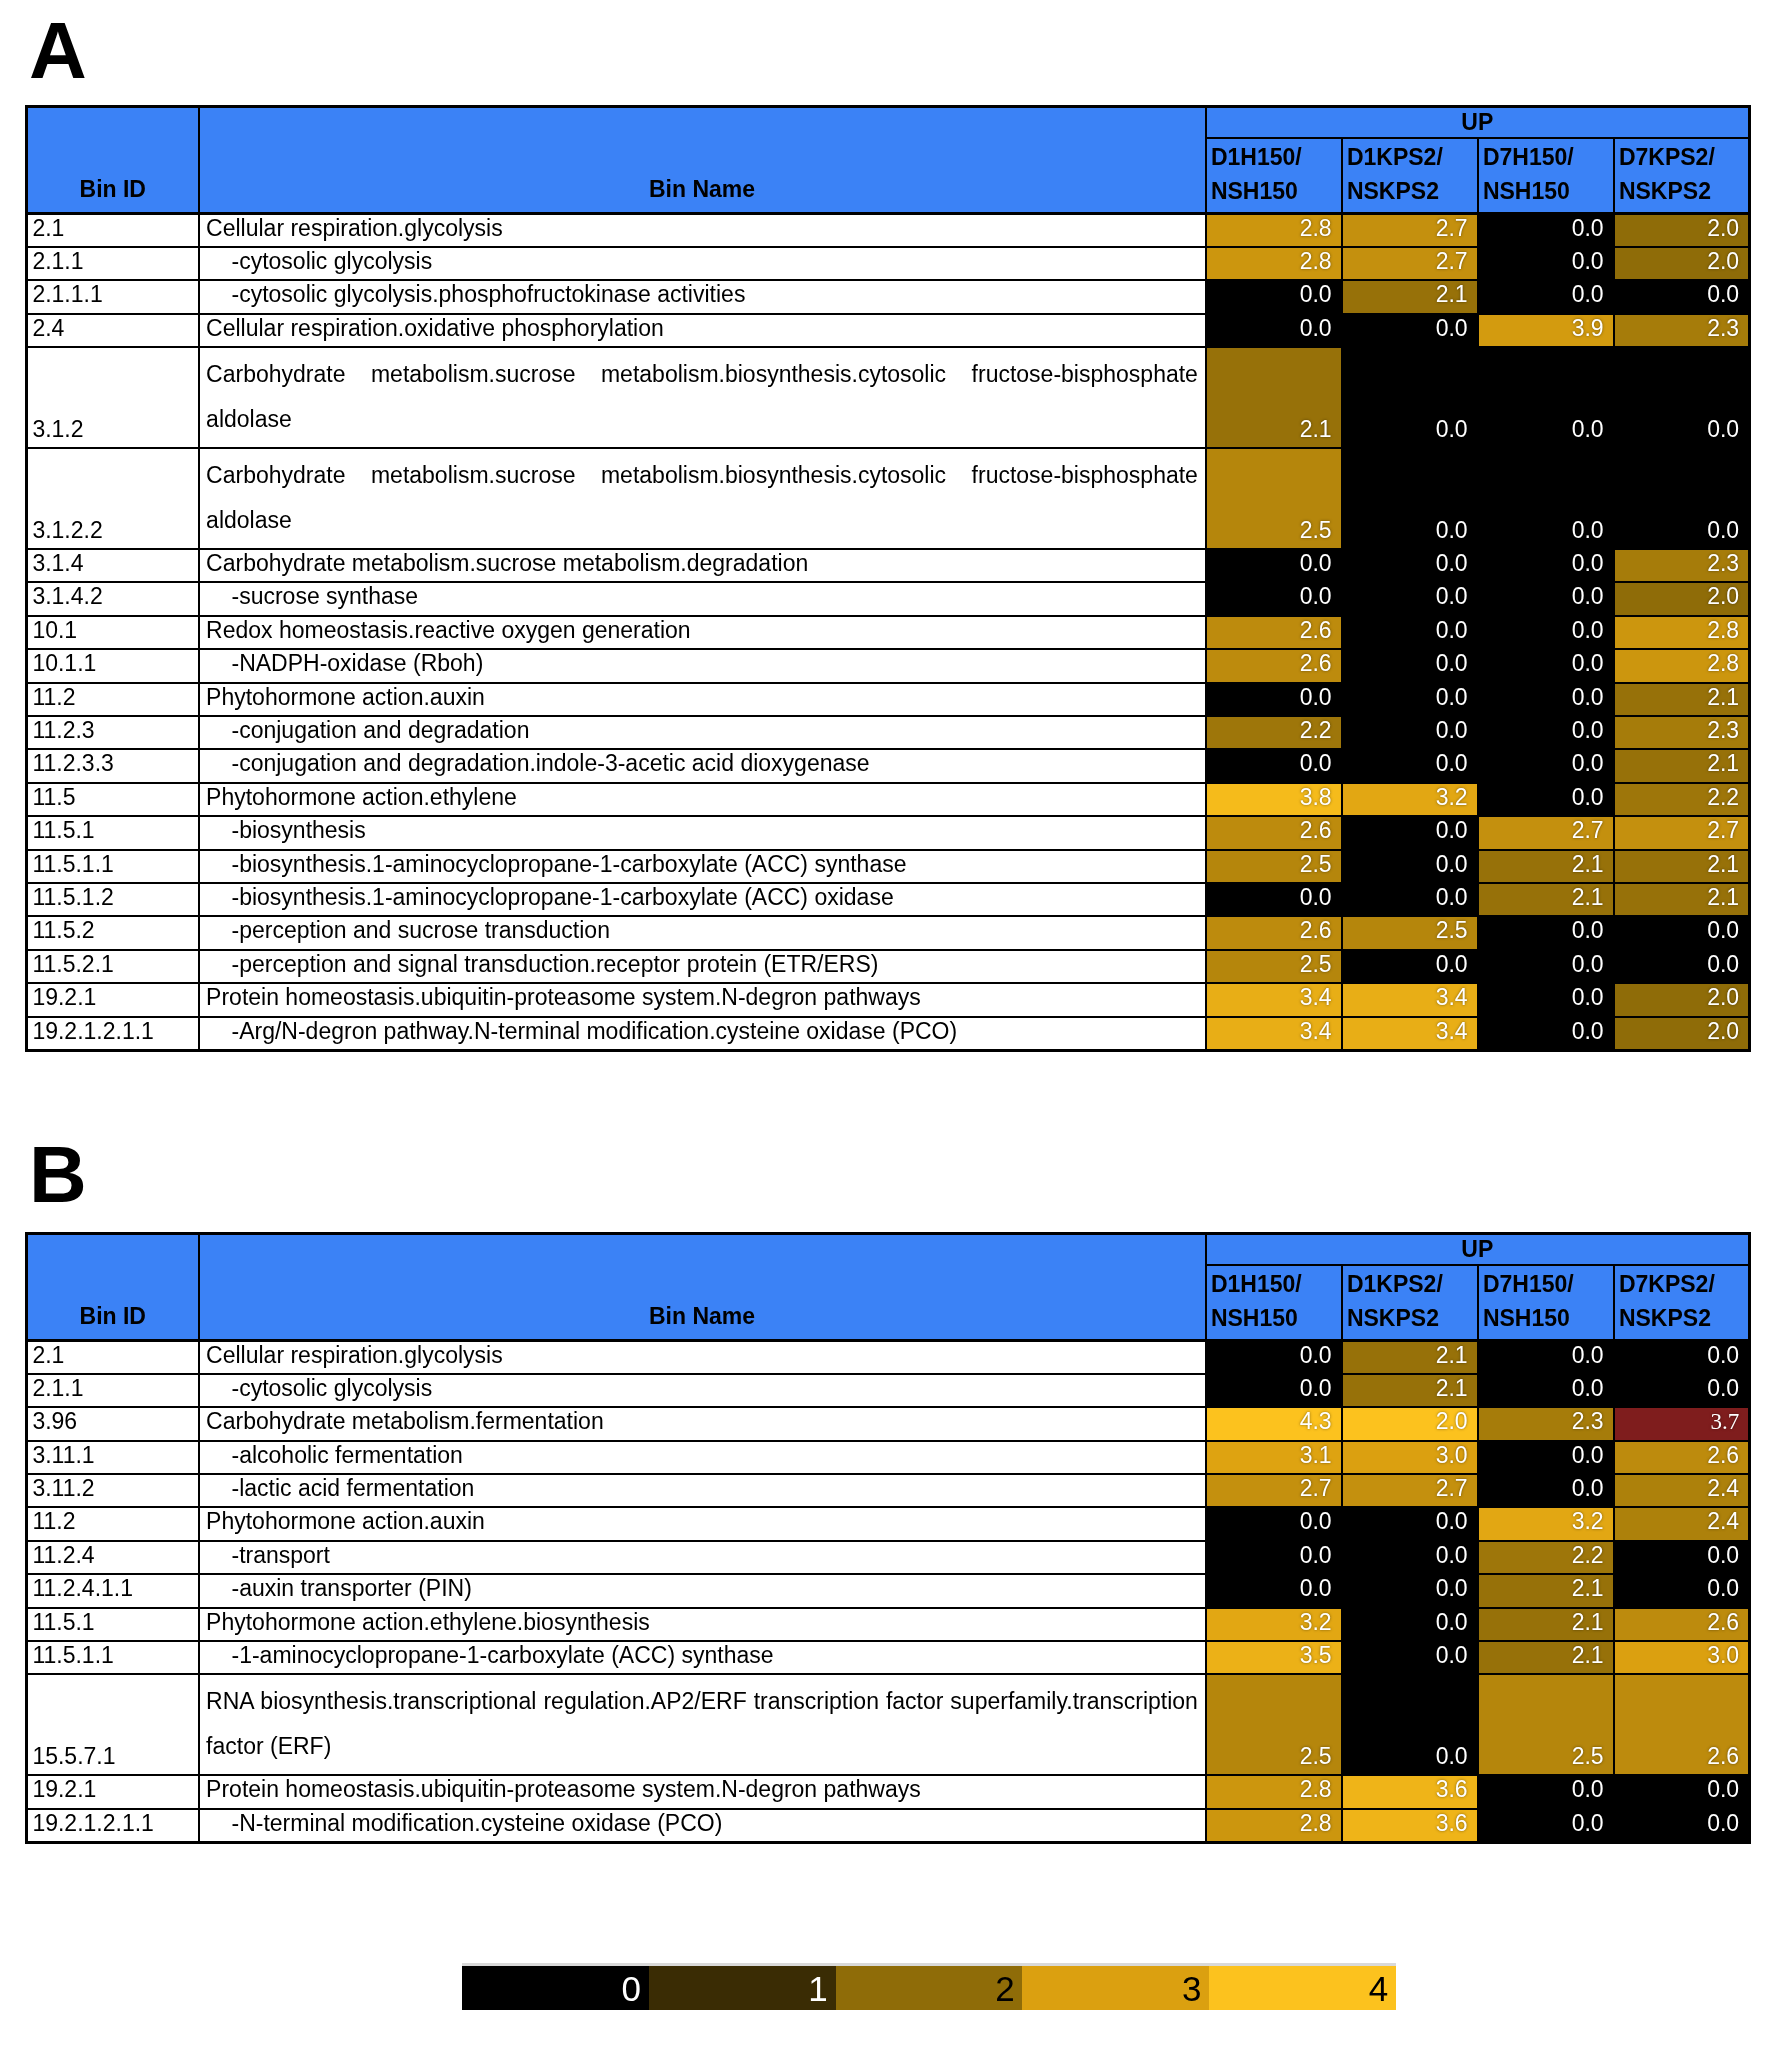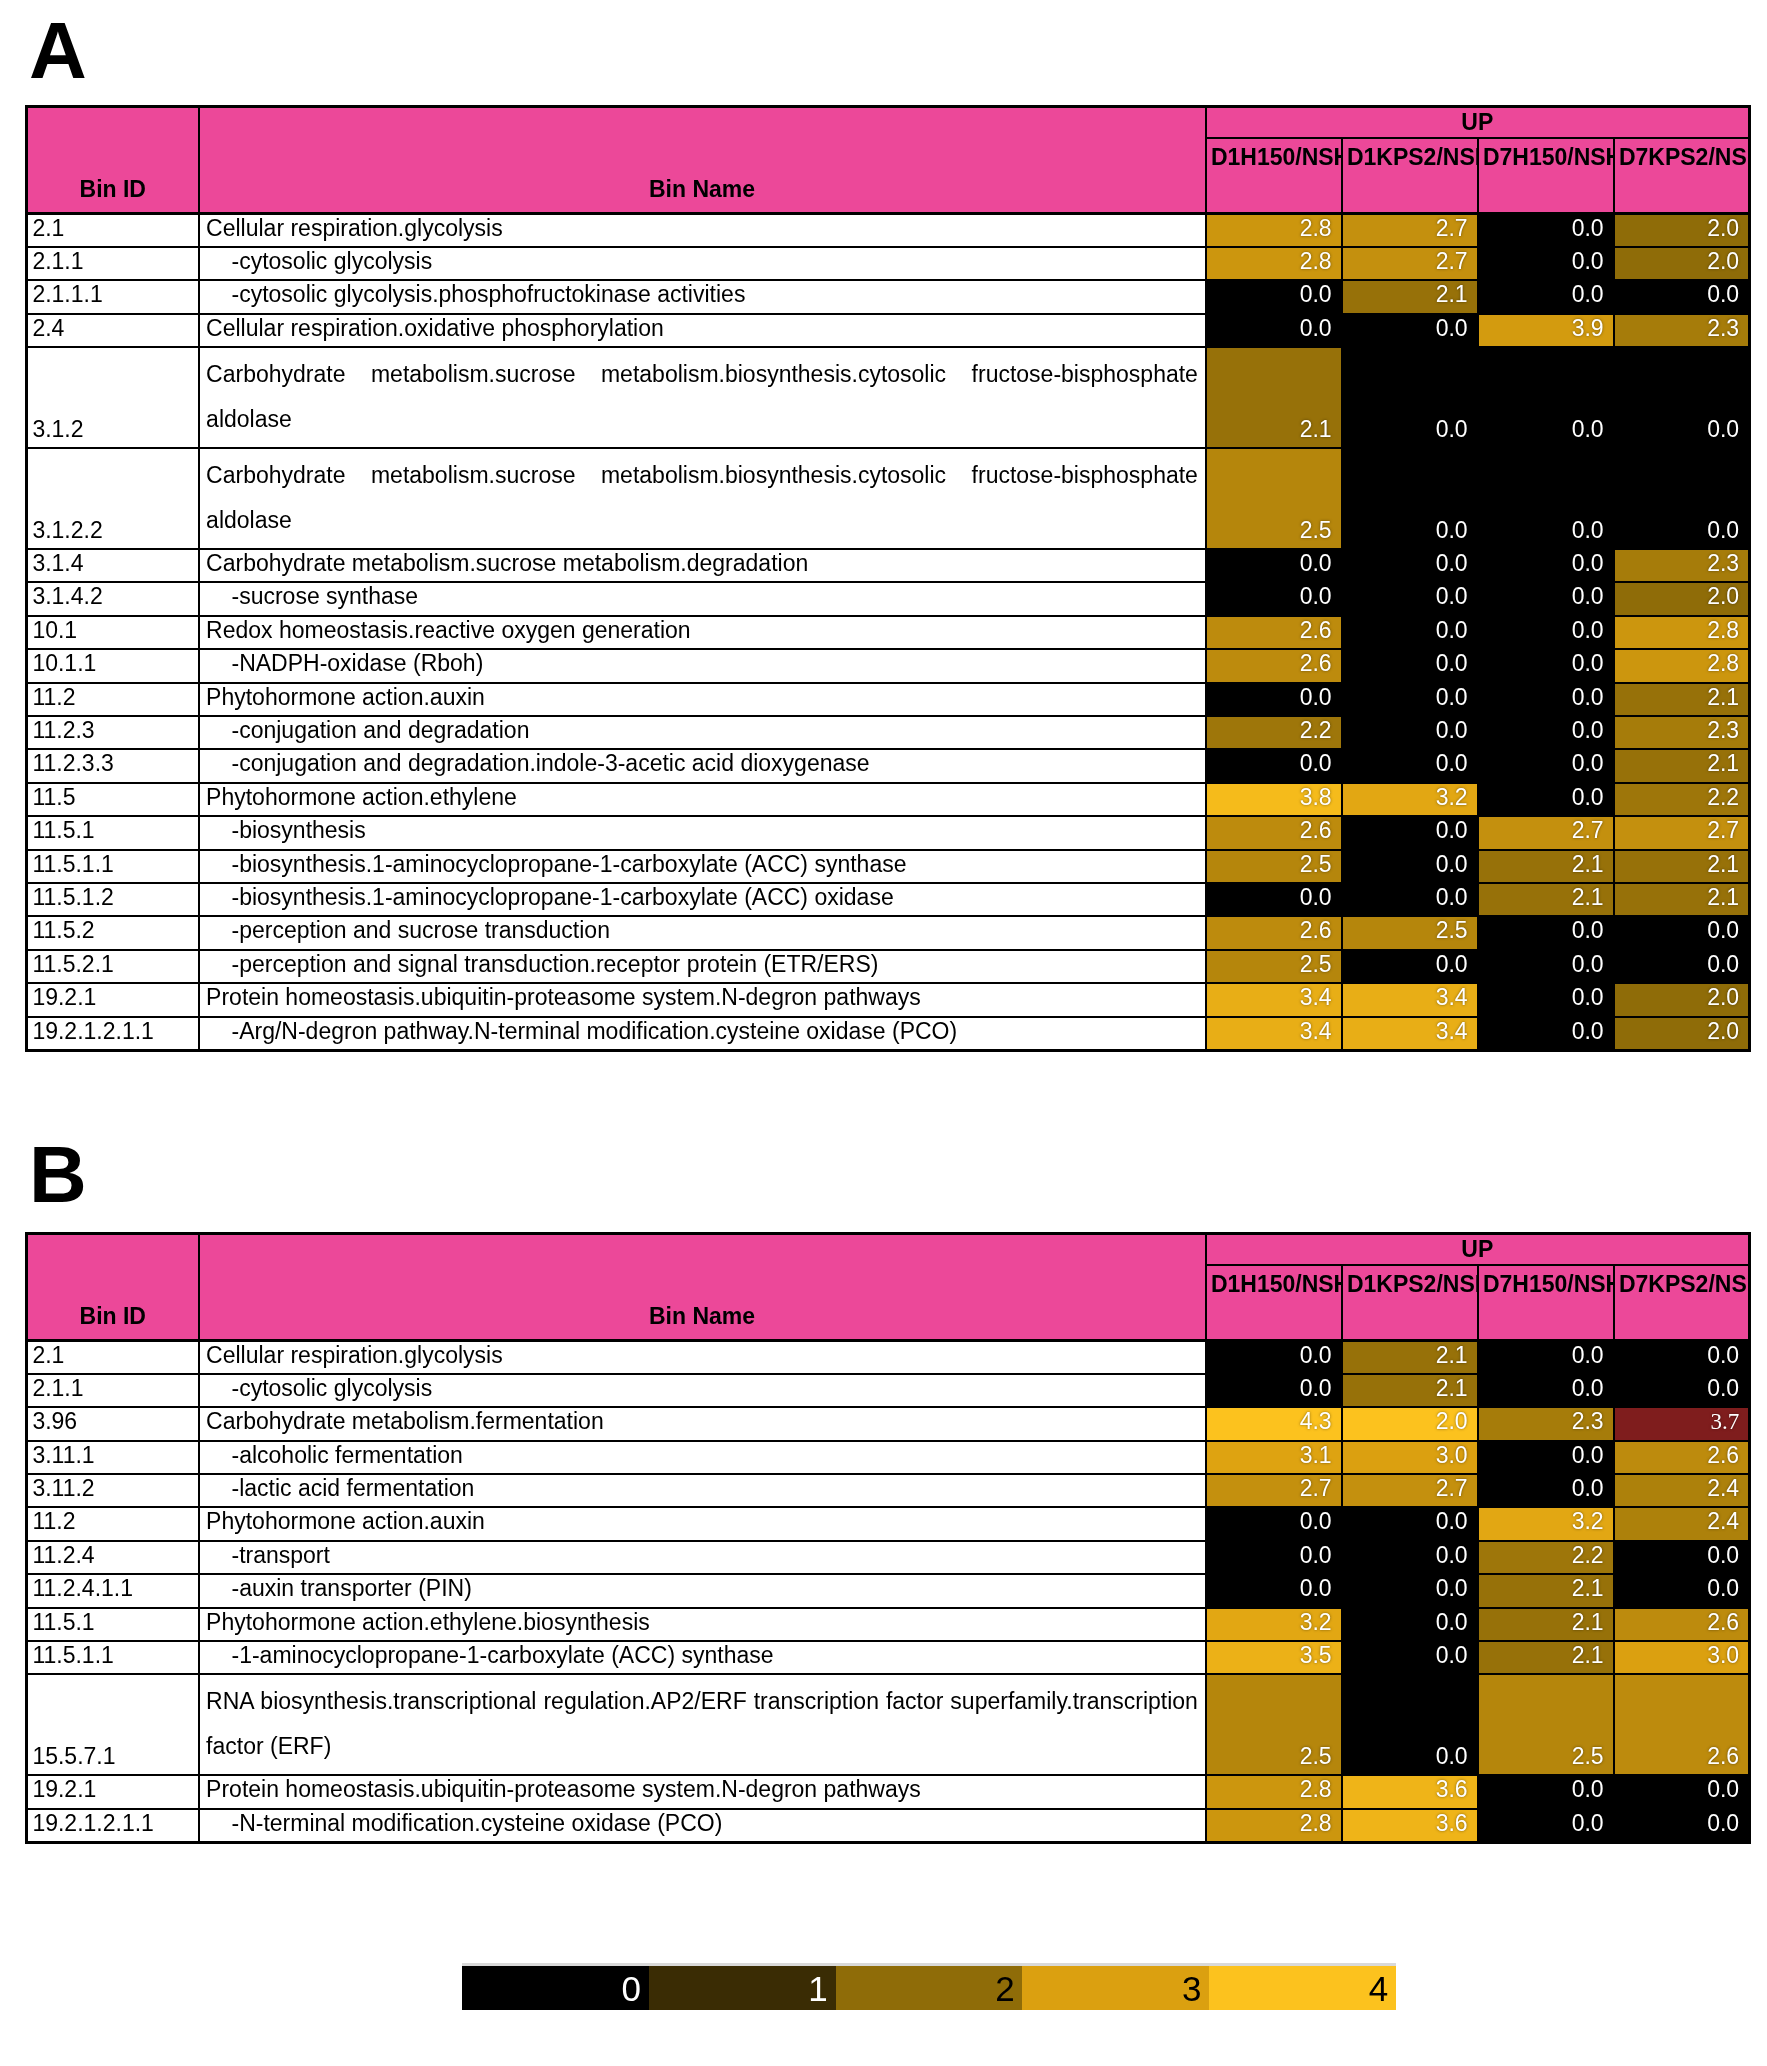--- a/index.html
+++ b/index.html
@@ -10,25 +10,25 @@
   .panel-label { position:absolute; left:29px; font-size:80px; font-weight:bold; line-height:1; letter-spacing:1.1px; }
   #label-a { top:11px; }
   #label-b { top:1135px; }
 
   table.heatmap-table { position:absolute; left:25px; width:1724px; border-collapse:collapse; table-layout:fixed; border:3.9px solid #000; background:#fff; }
   #table-a { top:105px; }
   #table-b { top:1232px; }
 
   th, td { border:2.2px solid #000; overflow:hidden; }
 
-  thead th { background:#ec4899; font-size:23px; font-weight:bold; }
+  thead th { background:#3b82f6; font-size:23px; font-weight:bold; }
   th.h-up { height:31px; text-align:center; vertical-align:middle; border-bottom:1.7px solid #000; }
   th.h-id, th.h-name { text-align:center; vertical-align:bottom; padding-bottom:8.9px; border-bottom:3.3px solid #000; }
   th.h-col { height:75px; padding:0; border-bottom:3.3px solid #000; }
-  .two-line { display:flex; flex-direction:row; justify-content:space-between; height:71px; padding:4.4px 4.4px 5.5px 4.4px; text-align:left; }
+  .two-line { display:flex; flex-direction:column; justify-content:space-between; height:71px; padding:4.4px 4.4px 5.5px 4.4px; text-align:left; }
 
   tbody tr { height:32px; }
   tbody tr.tall { height:101px; }
   td.cell-id   { font-size:23px; text-align:left;  vertical-align:bottom; padding:0 2.2px 4.4px 4.4px;  background:#fff; }
   td.cell-name { font-size:23px; text-align:left;  vertical-align:bottom; padding:0 6.6px 4.4px 6.6px; background:#fff; }
   td.cell-name.indent { padding-left:32px; }
   tr.tall td.cell-name { text-align:justify; line-height:45px; padding-bottom:5.5px; }
   td.cell-z { font-size:23px; text-align:right; vertical-align:bottom; padding:0 8.9px 4.4px 0;
               color:#fff; text-shadow:0 0 2.8px rgba(0,0,0,0.5); font-variant-numeric:tabular-nums; }
 

